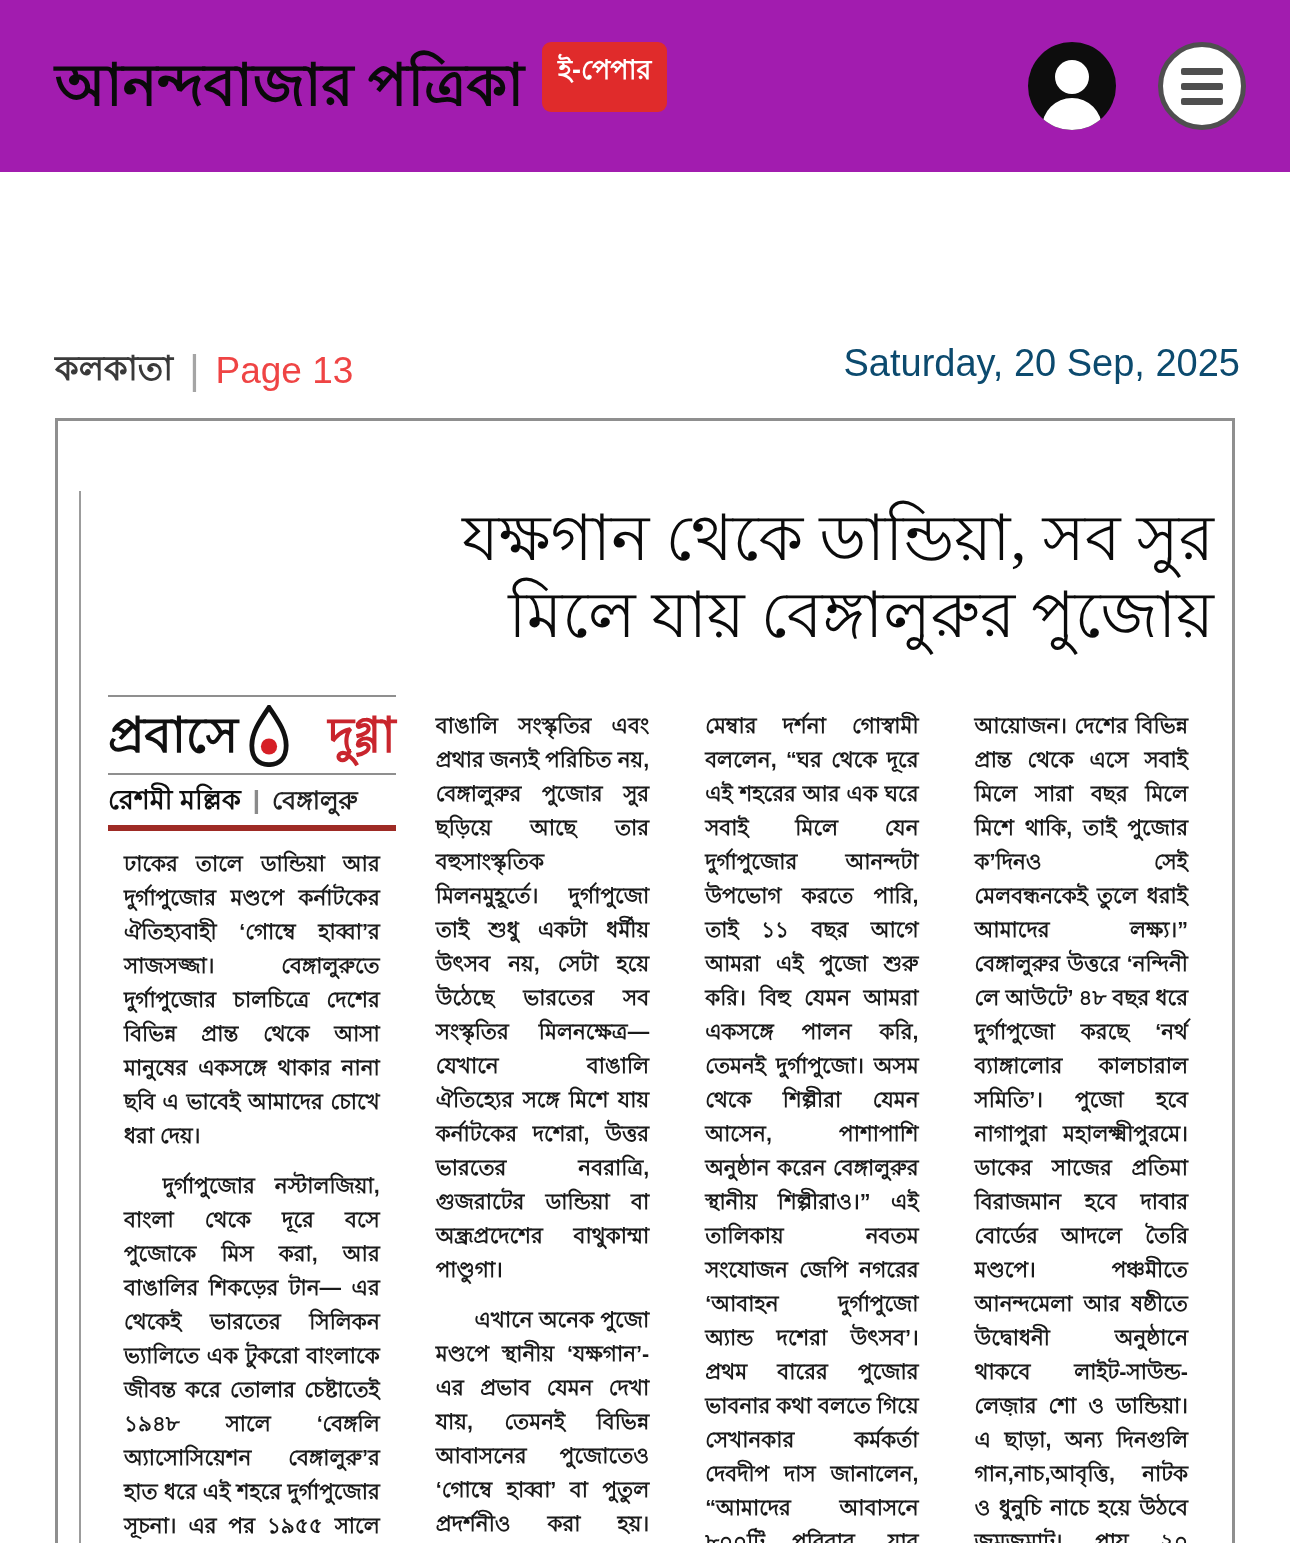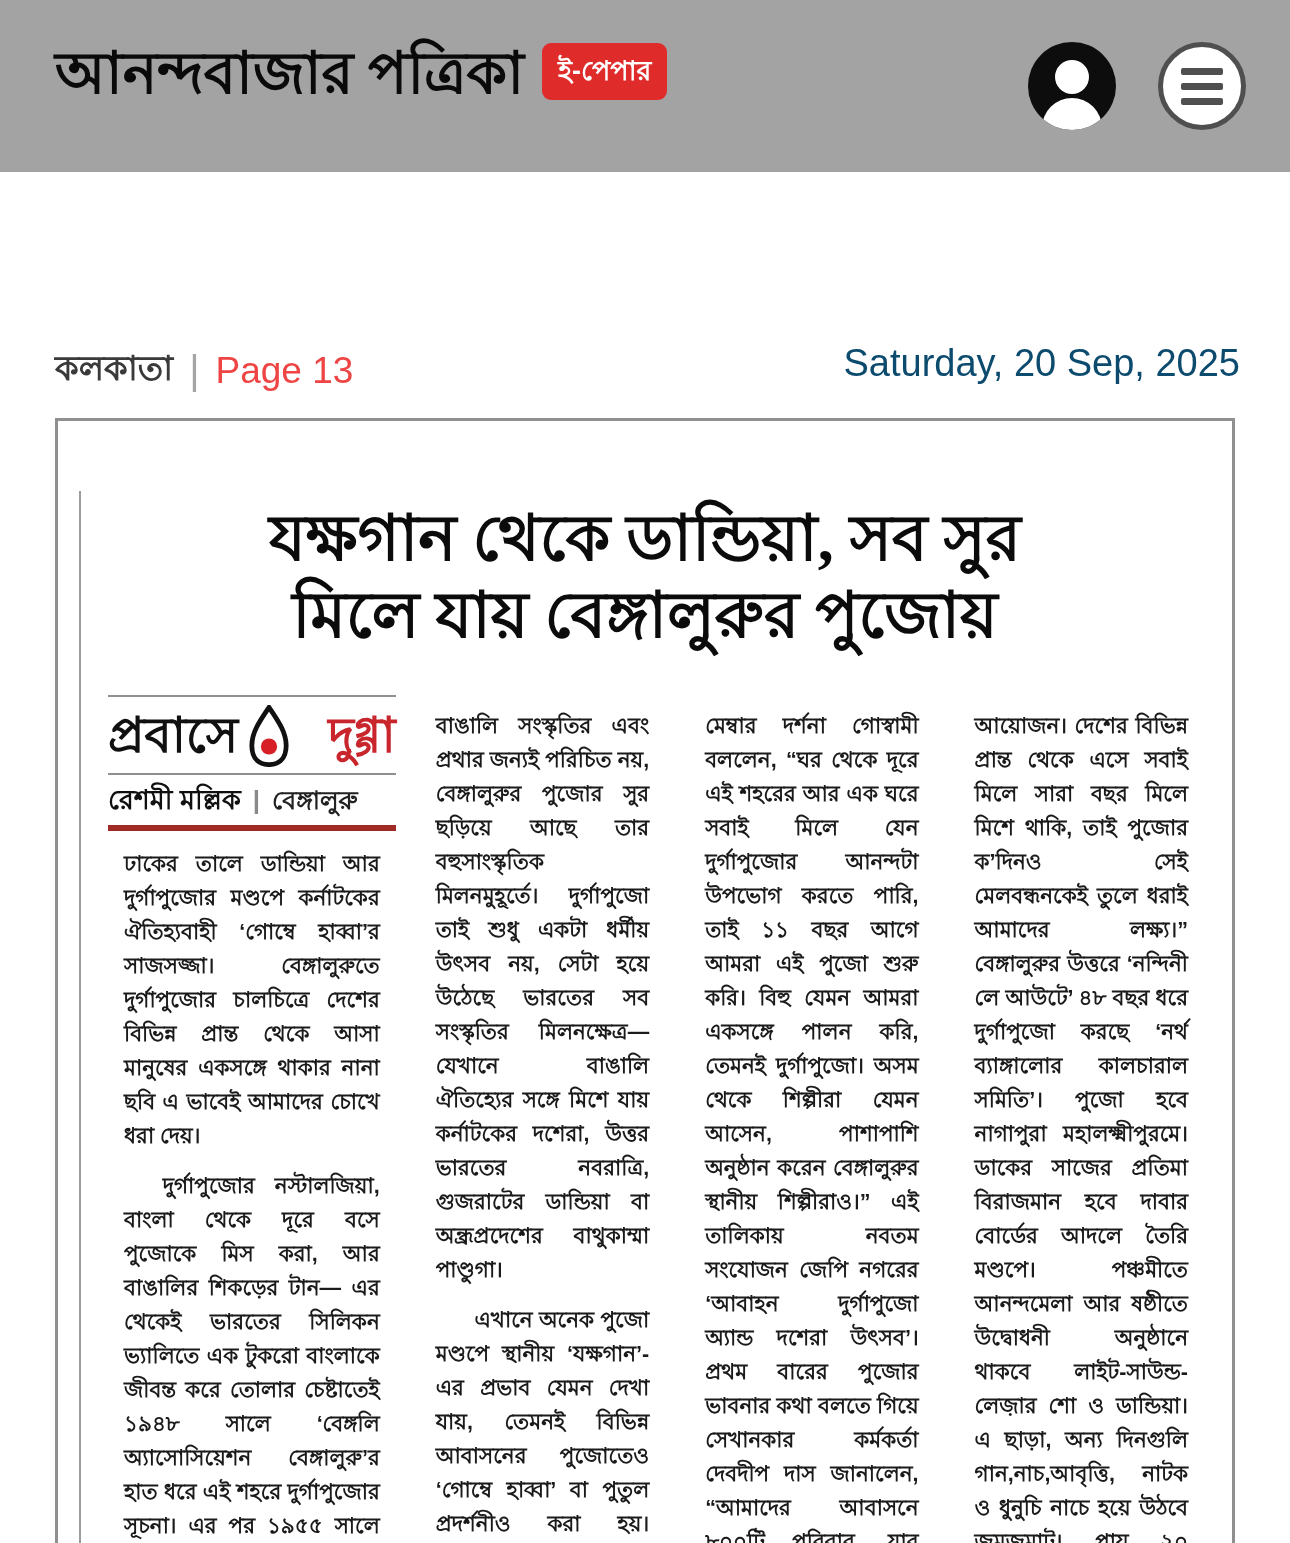--- a/index.html
+++ b/index.html
@@ -5,29 +5,29 @@
   * { margin:0; padding:0; box-sizing:border-box; }
   html,body { background:#e9e9e9; }
   .page {
     position:relative; width:1290px; height:1543px; margin:0 auto;
     background:#ffffff; overflow:hidden;
     font-family:"Liberation Sans","DejaVu Sans",sans-serif;
     color:#141414;
   }
 
   
-  .header { position:absolute; left:0; top:0; width:1290px; height:172px; background:#a3a3a3; }
+  .header { position:absolute; left:0; top:0; width:1290px; height:172px; background:#a21caf; }
   .brand-row { position:absolute; left:55px; top:42px; display:flex; align-items:flex-end; gap:18px; }
   .brand {
     font-family:"Liberation Serif","DejaVu Serif",serif;
     font-size:58px; font-weight:bold; color:#0a0a0a; line-height:1.1; white-space:nowrap;
   }
   .epaper-badge {
     background:#e02b2b; color:#ffffff; font-size:27px; font-weight:bold;
-    padding:7px 16px 5px; border-radius:9px; margin-bottom:6px; white-space:nowrap;
+    padding:7px 16px 18px; border-radius:9px; margin-bottom:6px; white-space:nowrap;
   }
   .avatar-btn {
     position:absolute; left:1028px; top:42px; width:88px; height:88px; border-radius:50%;
     background:#0d0d0d; overflow:hidden;
   }
   .avatar-head { position:absolute; left:27px; top:18px; width:34px; height:34px; border-radius:50%; background:#ffffff; }
   .avatar-body { position:absolute; left:14px; top:56px; width:60px; height:40px; border-radius:30px 30px 0 0; background:#ffffff; }
   .menu-btn {
     position:absolute; left:1158px; top:42px; width:88px; height:88px; border-radius:50%;
     background:#ffffff; border:5px solid #4f4f4f;
@@ -57,23 +57,23 @@
   .meta-page { font-size:37px; color:#ef4444; }
   .meta-date { position:absolute; right:50px; top:12px; font-size:38px; color:#0c4a6e; }
 
   
   .clip {
     position:absolute; left:55px; top:418px; width:1180px; height:1360px;
     border:3px solid #8f8f8f; background:#ffffff; overflow:hidden; padding:0 18px;
   }
   .clip-leftrule { position:absolute; left:21px; top:70px; bottom:0; width:2px; background:#9c9c9c; }
   .headline {
-    margin-top:80px; text-align:center;
+    margin-top:80px; text-align:right;
     font-family:"Liberation Serif","DejaVu Serif",serif;
-    font-size:64px; font-weight:700; line-height:1.2; color:#0b0b0b;
+    font-size:64px; font-weight:400; line-height:1.2; color:#0b0b0b;
   }
   .cols {
     margin:38px 10px 0 32px;
     display:grid; grid-template-columns:repeat(4,1fr); grid-template-rows:auto auto;
     column-gap:24px;
   }
   .col { font-size:21.5px; line-height:34px; text-align:justify; font-weight:600; color:#1a1a1a; }
   .col1 { grid-column:1; grid-row:1/3; }
   .col2 { grid-column:2; grid-row:1/3; }
   .col3 { grid-column:3; grid-row:1; }

